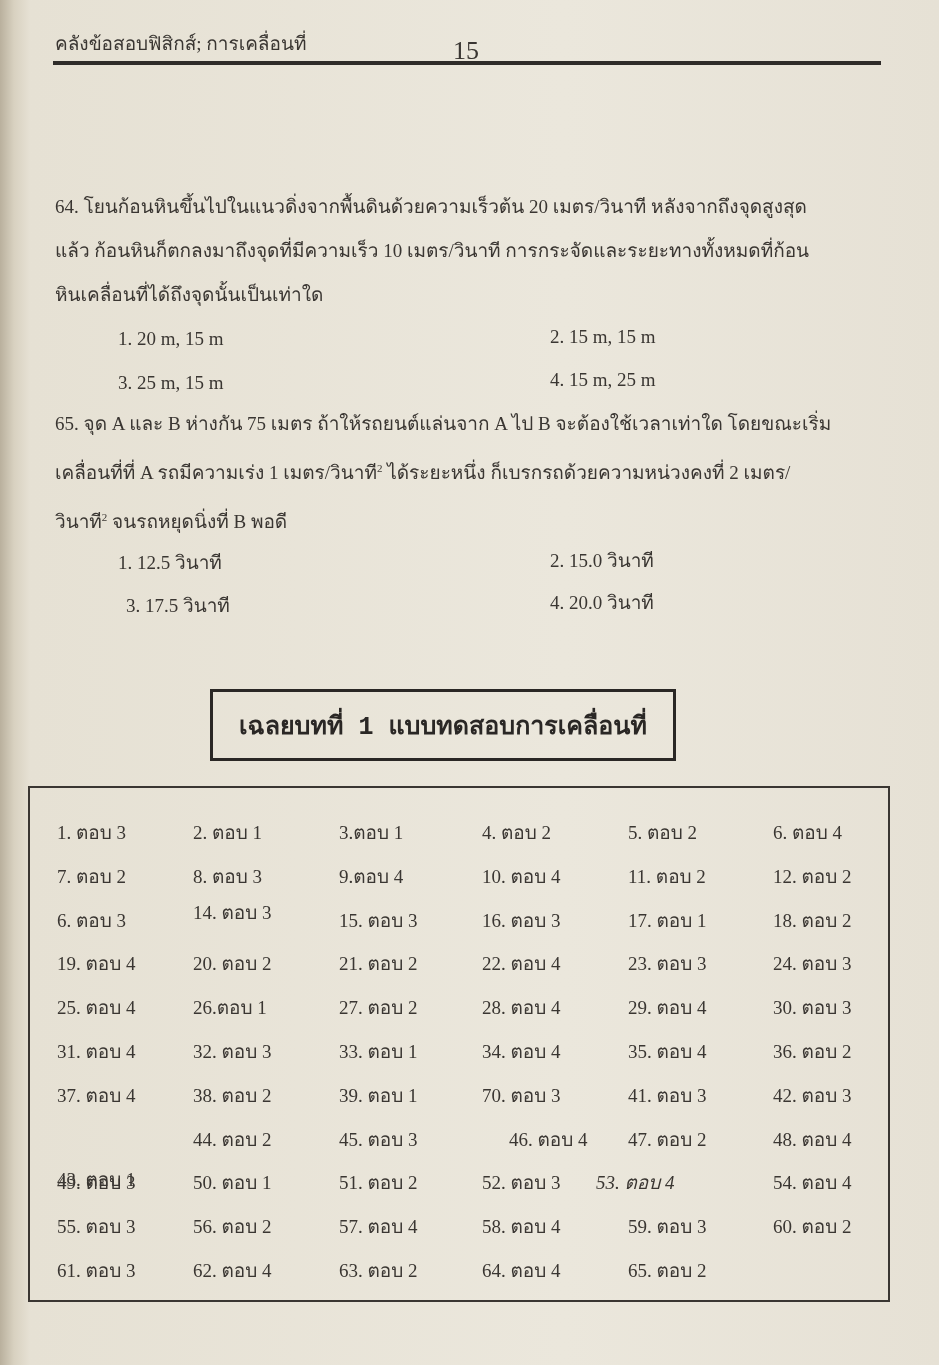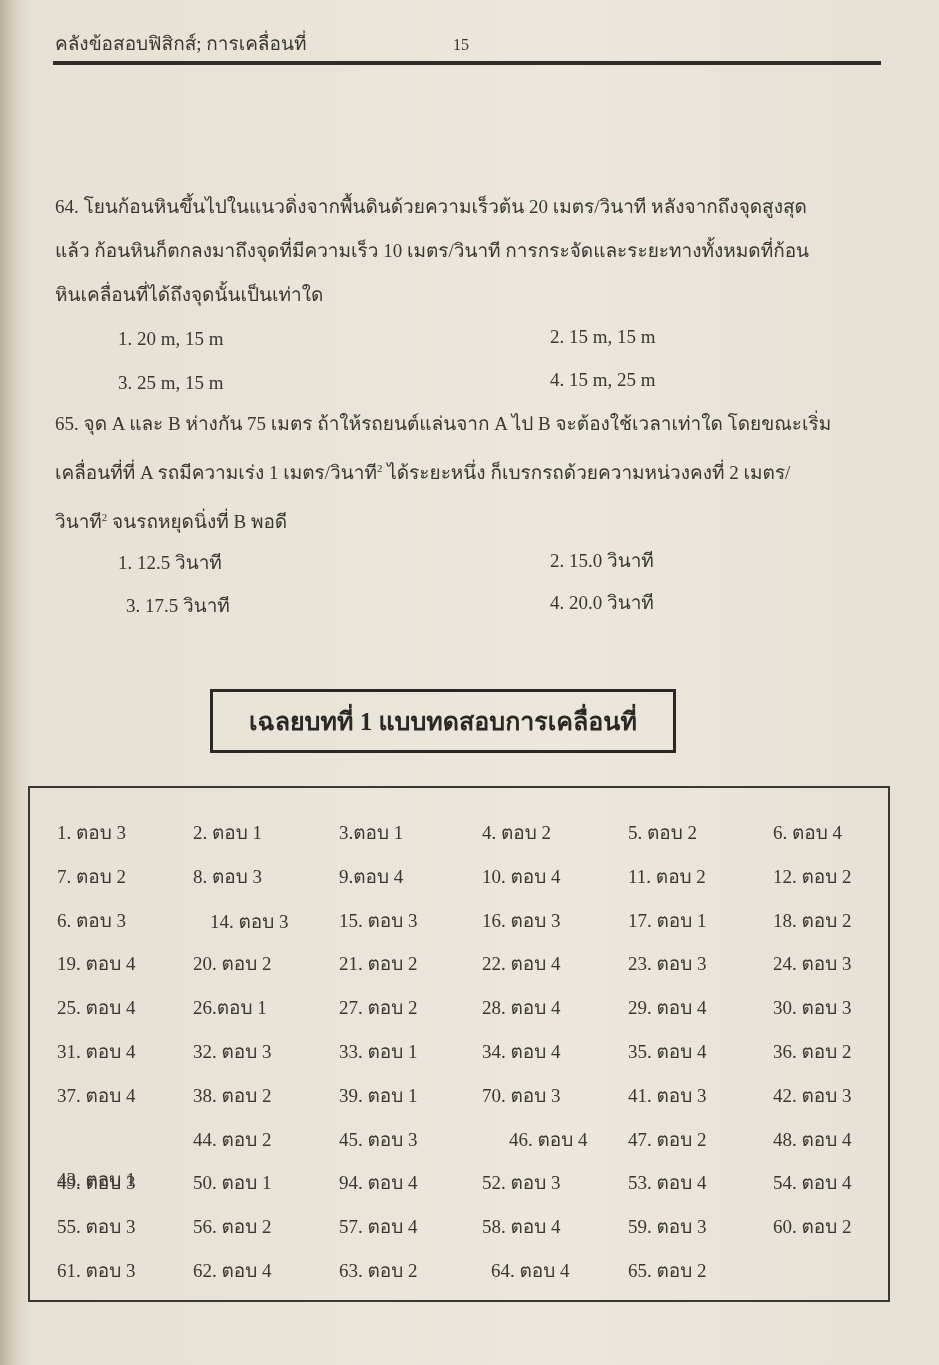--- a/index.html
+++ b/index.html
@@ -9,38 +9,38 @@
       background-image: linear-gradient(to right, #b9b09d 0px, #d8d1c0 14px, #e6e1d4 30px, #ebe7dc 60%, #e6e1d5 100%);
       font-family: "Liberation Serif", serif;
       color: #3a3632;
       position: relative;
     }
     .header {
       position: absolute; left: 55px; top: 26px; width: 815px; height: 30px;
       font-size: 19px;
     }
     .header .left { position: absolute; left: 0; top: 2px; }
-    .header .center { position: absolute; left: 398px; top: 10px; font-size: 16px; }
+    .header .center { position: absolute; left: 398px; top: 10px; font-size: 26px; }
     .header .right { position: absolute; right: 0; top: 2px; }
     .header .phone-icon { font-size: 15px; margin: 0 3px; }
     .rule {
       position: absolute; left: 53px; top: 61px; width: 828px; height: 4px;
       background: #2f2c29;
     }
     .q { position: absolute; left: 55px; width: 830px; font-size: 19px; line-height: 44px; }
     .q p { margin: 0; text-align: justify; text-align-last: left; }
     .q1 { top: 185px; }
     .q2 { top: 402px; }
     .choice { position: absolute; font-size: 19px; }
     sup { font-size: 11px; }
     .title-box {
-      position: absolute; left: 210px; top: 689px; width: 466px; height: 64px;
+      position: absolute; left: 210px; top: 689px; width: 466px; height: 72px;
       border: 3px solid #2a2725; box-sizing: border-box;
       display: flex; align-items: center; justify-content: center;
-      font-family: Liberation Serif, serif; font-weight: bold; font-size: 25px;
+      font-family: Liberation Mono, monospace; font-weight: bold; font-size: 25px;
       color: #2a2725;
     }
     .answer-box {
       position: absolute; left: 28px; top: 786px; width: 862px; height: 516px;
       border: 2px solid #3a3632; box-sizing: border-box;
     }
     .ans {
       position: absolute; font-size: 19px; white-space: nowrap;
     }
   </style>
@@ -82,21 +82,21 @@
     <div class="ans" style="left: 452px; top: 29px;">4. ตอบ 2</div>
     <div class="ans" style="left: 598px; top: 29px;">5. ตอบ 2</div>
     <div class="ans" style="left: 743px; top: 29px;">6. ตอบ 4</div>
     <div class="ans" style="left: 27px; top: 72.8px;">7. ตอบ 2</div>
     <div class="ans" style="left: 163px; top: 72.8px; font-family: Liberation Serif, serif;">8. ตอบ 3</div>
     <div class="ans" style="left: 309px; top: 72.8px;">9.ตอบ 4</div>
     <div class="ans" style="left: 452px; top: 72.8px;">10. ตอบ 4</div>
     <div class="ans" style="left: 598px; top: 72.8px;">11. ตอบ 2</div>
     <div class="ans" style="left: 743px; top: 72.8px;">12. ตอบ 2</div>
     <div class="ans" style="left: 27px; top: 116.6px;">6. ตอบ 3</div>
-    <div class="ans" style="left: 163px; top: 118px; margin-left: 17px;">14. ตอบ 3</div>
+    <div class="ans" style="left: 163px; top: 109px;">14. ตอบ 3</div>
     <div class="ans" style="left: 309px; top: 116.6px;">15. ตอบ 3</div>
     <div class="ans" style="left: 452px; top: 116.6px;">16. ตอบ 3</div>
     <div class="ans" style="left: 598px; top: 116.6px;">17. ตอบ 1</div>
     <div class="ans" style="left: 743px; top: 116.6px;">18. ตอบ 2</div>
     <div class="ans" style="left: 27px; top: 160.4px;">19. ตอบ 4</div>
     <div class="ans" style="left: 163px; top: 160.4px;">20. ตอบ 2</div>
     <div class="ans" style="left: 309px; top: 160.4px;">21. ตอบ 2</div>
     <div class="ans" style="left: 452px; top: 160.4px;">22. ตอบ 4</div>
     <div class="ans" style="left: 598px; top: 160.4px;">23. ตอบ 3</div>
     <div class="ans" style="left: 743px; top: 160.4px;">24. ตอบ 3</div>
@@ -119,28 +119,28 @@
     <div class="ans" style="left: 598px; top: 291.8px;">41. ตอบ 3</div>
     <div class="ans" style="left: 743px; top: 291.8px;">42. ตอบ 3</div>
     <div class="ans" style="left: 27px; top: 335.6px; margin-top: 40px;">43. ตอบ 1</div>
     <div class="ans" style="left: 163px; top: 335.6px;">44. ตอบ 2</div>
     <div class="ans" style="left: 309px; top: 335.6px;">45. ตอบ 3</div>
     <div class="ans" style="left: 479px; top: 335.6px;">46. ตอบ 4</div>
     <div class="ans" style="left: 598px; top: 335.6px;">47. ตอบ 2</div>
     <div class="ans" style="left: 743px; top: 335.6px;">48. ตอบ 4</div>
     <div class="ans" style="left: 27px; top: 379.4px;">49. ตอบ 3</div>
     <div class="ans" style="left: 163px; top: 379.4px;">50. ตอบ 1</div>
-    <div class="ans" style="left: 309px; top: 379.4px;">94. ตอบ 4</div>
+    <div class="ans" style="left: 309px; top: 379.4px;">51. ตอบ 2</div>
     <div class="ans" style="left: 452px; top: 379.4px;">52. ตอบ 3</div>
-    <div class="ans" style="left: 598px; top: 379.4px;">53. ตอบ 4</div>
+    <div class="ans" style="left: 566px; top: 379.4px; font-style: italic;">53. ตอบ 4</div>
     <div class="ans" style="left: 743px; top: 379.4px;">54. ตอบ 4</div>
     <div class="ans" style="left: 27px; top: 423.2px;">55. ตอบ 3</div>
     <div class="ans" style="left: 163px; top: 423.2px;">56. ตอบ 2</div>
     <div class="ans" style="left: 309px; top: 423.2px;">57. ตอบ 4</div>
     <div class="ans" style="left: 452px; top: 423.2px;">58. ตอบ 4</div>
     <div class="ans" style="left: 598px; top: 423.2px;">59. ตอบ 3</div>
     <div class="ans" style="left: 743px; top: 423.2px;">60. ตอบ 2</div>
     <div class="ans" style="left: 27px; top: 467px;">61. ตอบ 3</div>
     <div class="ans" style="left: 163px; top: 467px;">62. ตอบ 4</div>
     <div class="ans" style="left: 309px; top: 467px;">63. ตอบ 2</div>
-    <div class="ans" style="left: 452px; top: 467px; margin-left: 9px;">64. ตอบ 4</div>
+    <div class="ans" style="left: 452px; top: 467px;">64. ตอบ 4</div>
     <div class="ans" style="left: 598px; top: 467px;">65. ตอบ 2</div>
   </div>
 
 </body></html>

